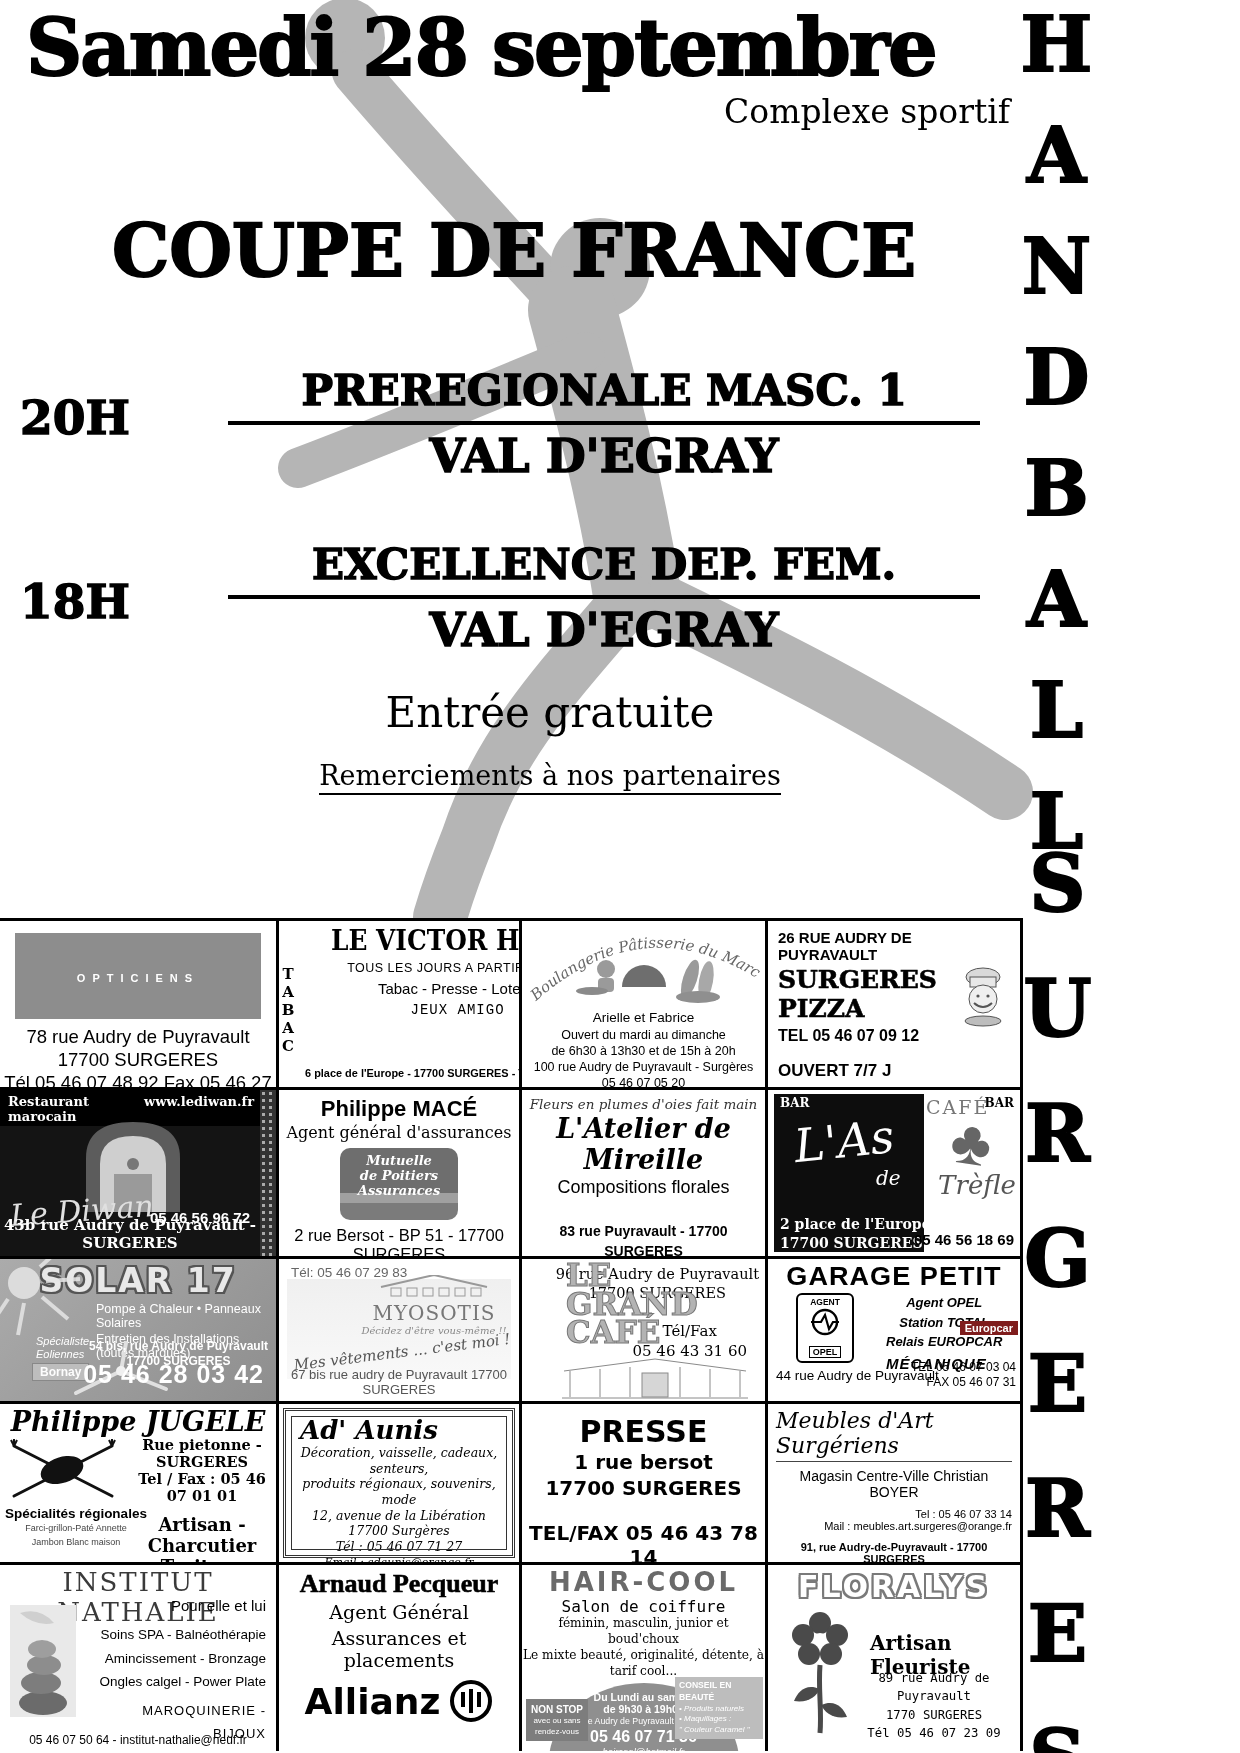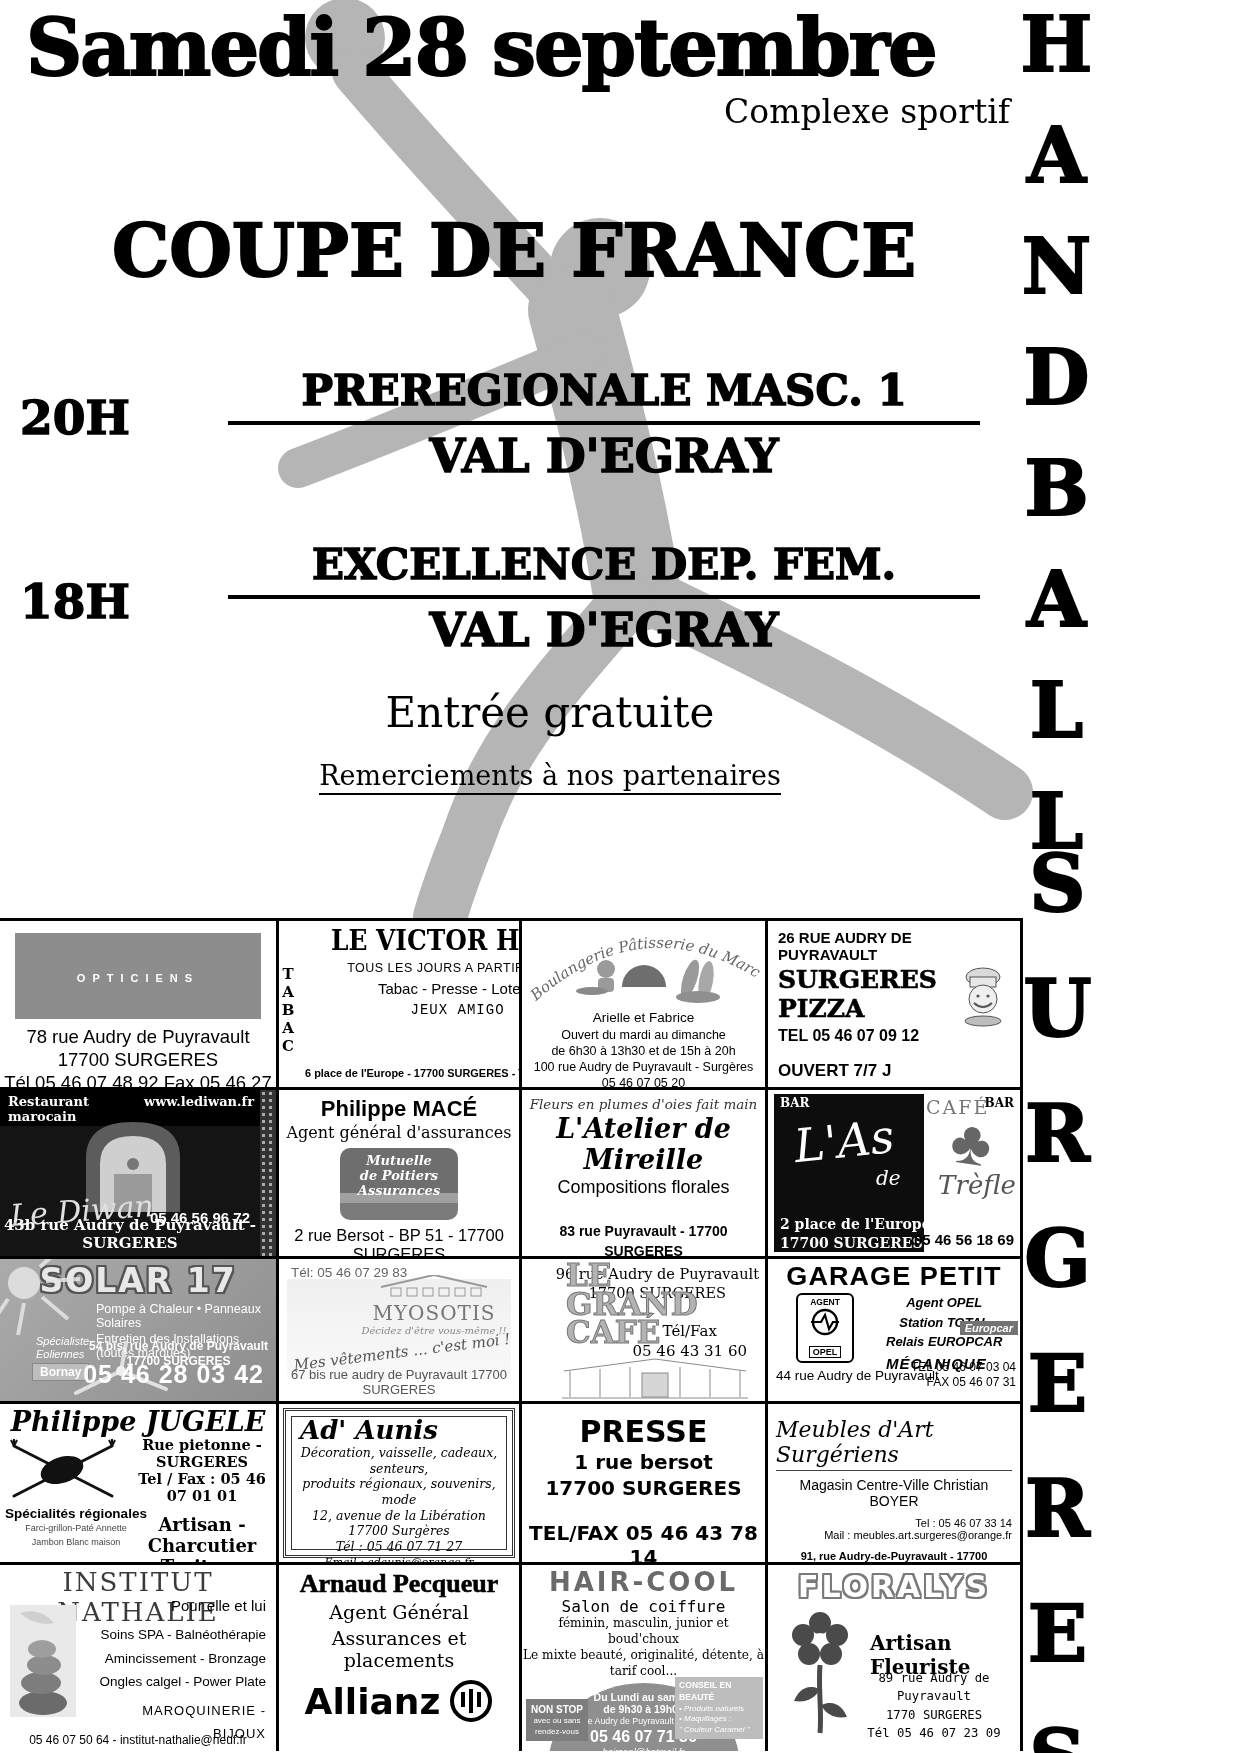--- a/index.html
+++ b/index.html
@@ -117,21 +117,21 @@
   .my-slogan{position:absolute;right:8px;top:84px;font-family:"DejaVu Serif",serif;font-style:italic;font-size:15px;color:#555;transform:rotate(-7deg);}
   .my-foot{position:absolute;left:0;bottom:4px;width:100%;text-align:center;font-size:13px;color:#555;}
   
   .gc-name{position:absolute;left:44px;top:2px;font-family:"DejaVu Serif",serif;font-weight:bold;font-size:31px;line-height:.92;color:#b3b3b3;-webkit-text-stroke:1px #777;}
   .gc-addr{position:absolute;right:6px;top:6px;text-align:center;font-family:"DejaVu Serif",serif;font-size:14.5px;line-height:1.3;}
   .gc-telfax{position:absolute;right:18px;top:62px;text-align:center;font-family:"DejaVu Serif",serif;font-size:15px;line-height:1.35;}
   .gc-sketch{position:absolute;left:38px;bottom:0px;}
   
   .gp-name{text-align:center;font-weight:bold;font-size:26px;letter-spacing:1px;transform:scaleX(1.04);margin-top:2px;}
   .gp-lines{position:absolute;left:118px;top:34px;font-style:italic;font-weight:bold;font-size:13px;line-height:1.5;text-align:center;}
-  .gp-euro{position:absolute;right:2px;top:62px;background:#737373;color:#fff;font-style:italic;font-weight:bold;font-size:11px;padding:1px 5px;}
+  .gp-euro{position:absolute;right:2px;top:62px;background:#7f1d1d;color:#fff;font-weight:bold;font-size:11px;padding:1px 5px;}
   .gp-badge{position:absolute;left:28px;top:34px;width:54px;height:66px;border:2px solid #000;border-radius:6px;text-align:center;}
   .gp-badge .bt{font-size:8.5px;font-weight:bold;margin-top:2px;}
   .gp-badge .bb{font-size:9px;font-weight:bold;border:1px solid #000;display:inline-block;padding:0 3px;margin-top:1px;}
   .gp-mec{position:absolute;left:118px;top:96px;font-style:italic;font-weight:bold;font-size:15px;letter-spacing:1px;}
   .gp-addr{position:absolute;left:8px;bottom:18px;font-size:13.5px;}
   .gp-telfax{position:absolute;right:4px;bottom:10px;text-align:right;font-size:12px;line-height:1.3;}
   
   .jg-name{text-align:center;font-family:"DejaVu Serif",serif;font-style:italic;font-weight:bold;font-size:27px;margin-top:2px;}
   .jg-art{position:absolute;left:4px;top:34px;}
   .jg-spec{position:absolute;left:0px;top:102px;width:152px;text-align:center;font-weight:bold;font-size:13.5px;}
@@ -145,21 +145,21 @@
   .aa-name{font-size:26px;font-weight:bold;text-align:left;padding-left:14px;}
   .aa-d{font-size:12.5px;line-height:1.25;}
   .aa-a{font-size:12.5px;line-height:1.25;}
   .aa-m{font-size:11px;margin-top:2px;}
   
   .r4c3{text-align:center;font-family:"DejaVu Sans",sans-serif;font-weight:bold;}
   .pr-name{font-size:30px;margin-top:10px;}
   .pr-a{font-size:20px;line-height:1.3;}
   .pr-t{font-size:20px;margin-top:20px;}
   
-  .r4c4{padding:13px 8px;box-sizing:border-box;}
+  .r4c4{padding:4px 8px;box-sizing:border-box;}
   .mb-name{font-family:"DejaVu Serif",serif;font-style:italic;font-size:22px;border-bottom:1px solid #444;padding-bottom:3px;}
   .mb-sub{text-align:center;font-size:14px;margin-top:6px;}
   .mb-tel{text-align:right;font-size:11px;margin-top:8px;}
   .mb-mail{text-align:right;font-size:11px;}
   .mb-addr{text-align:center;font-weight:bold;font-size:11px;margin-top:9px;}
   
   .in-name{text-align:center;font-family:"DejaVu Serif",serif;font-size:26px;letter-spacing:2px;color:#3a3a3a;margin-top:2px;}
   .in-sub{position:absolute;right:10px;top:32px;font-size:15px;}
   .in-stones{position:absolute;left:10px;top:40px;}
   .in-lines{position:absolute;right:10px;top:58px;width:180px;text-align:right;font-size:13.5px;line-height:1.75;}

